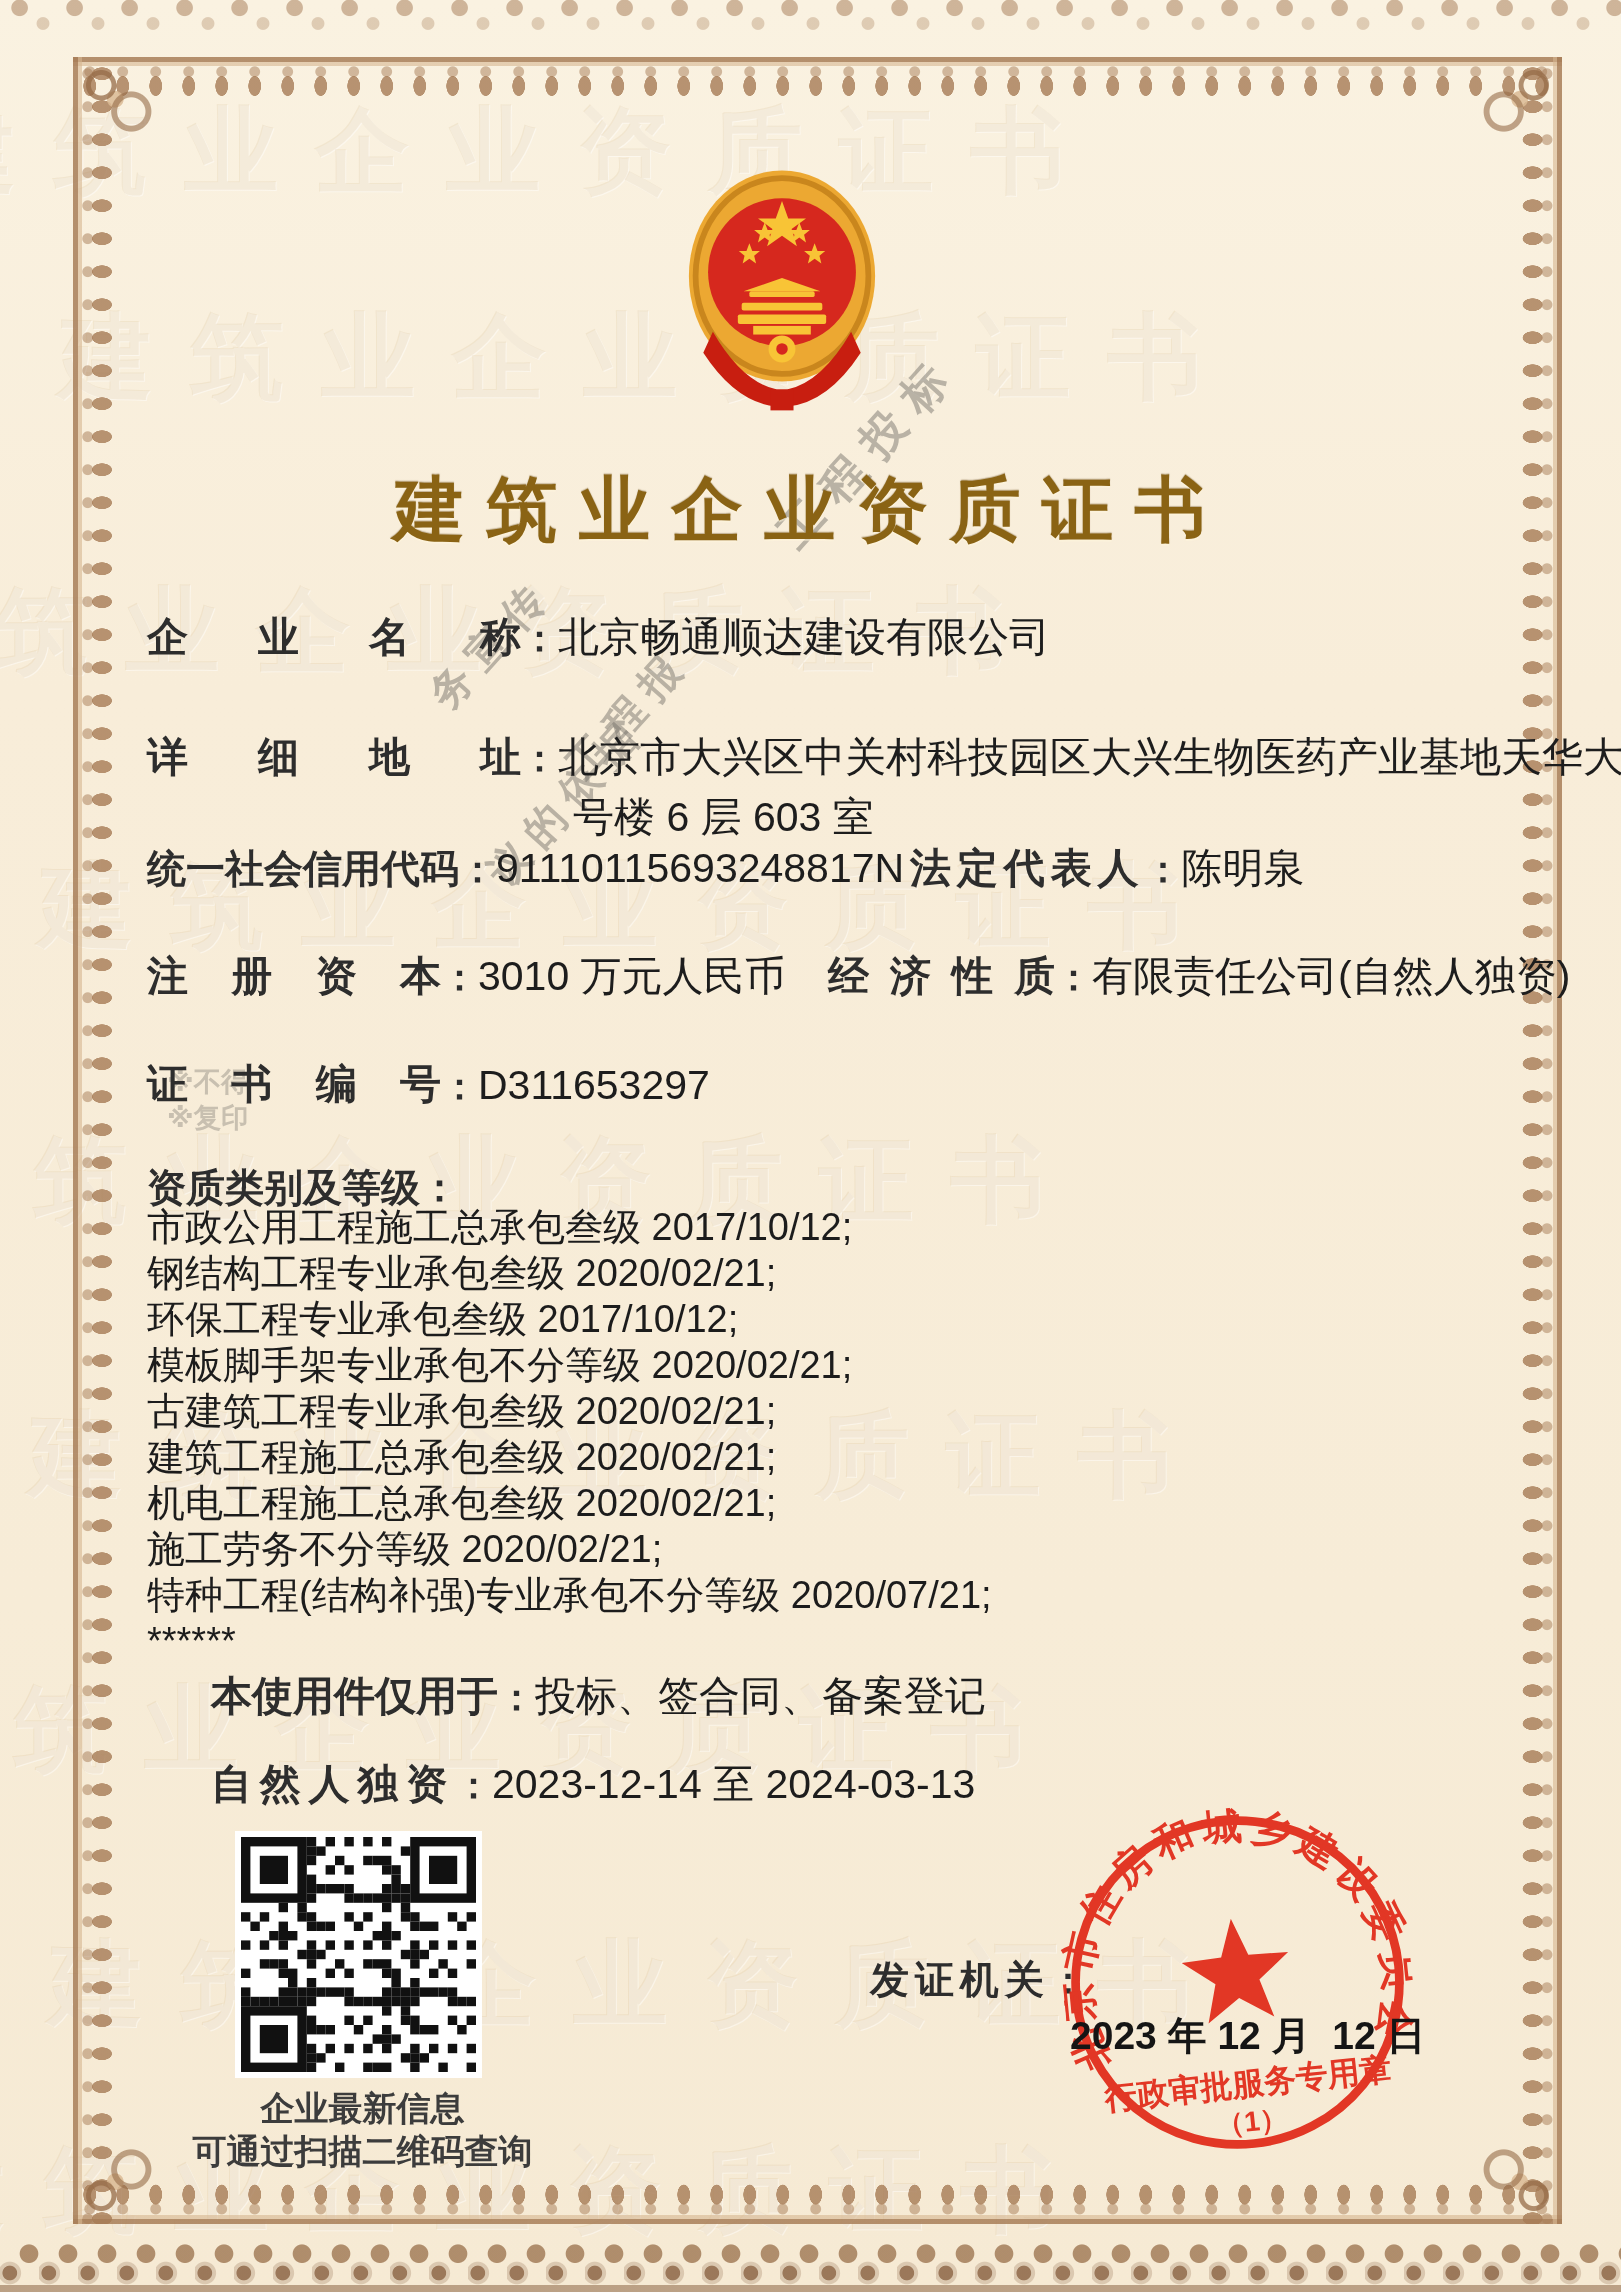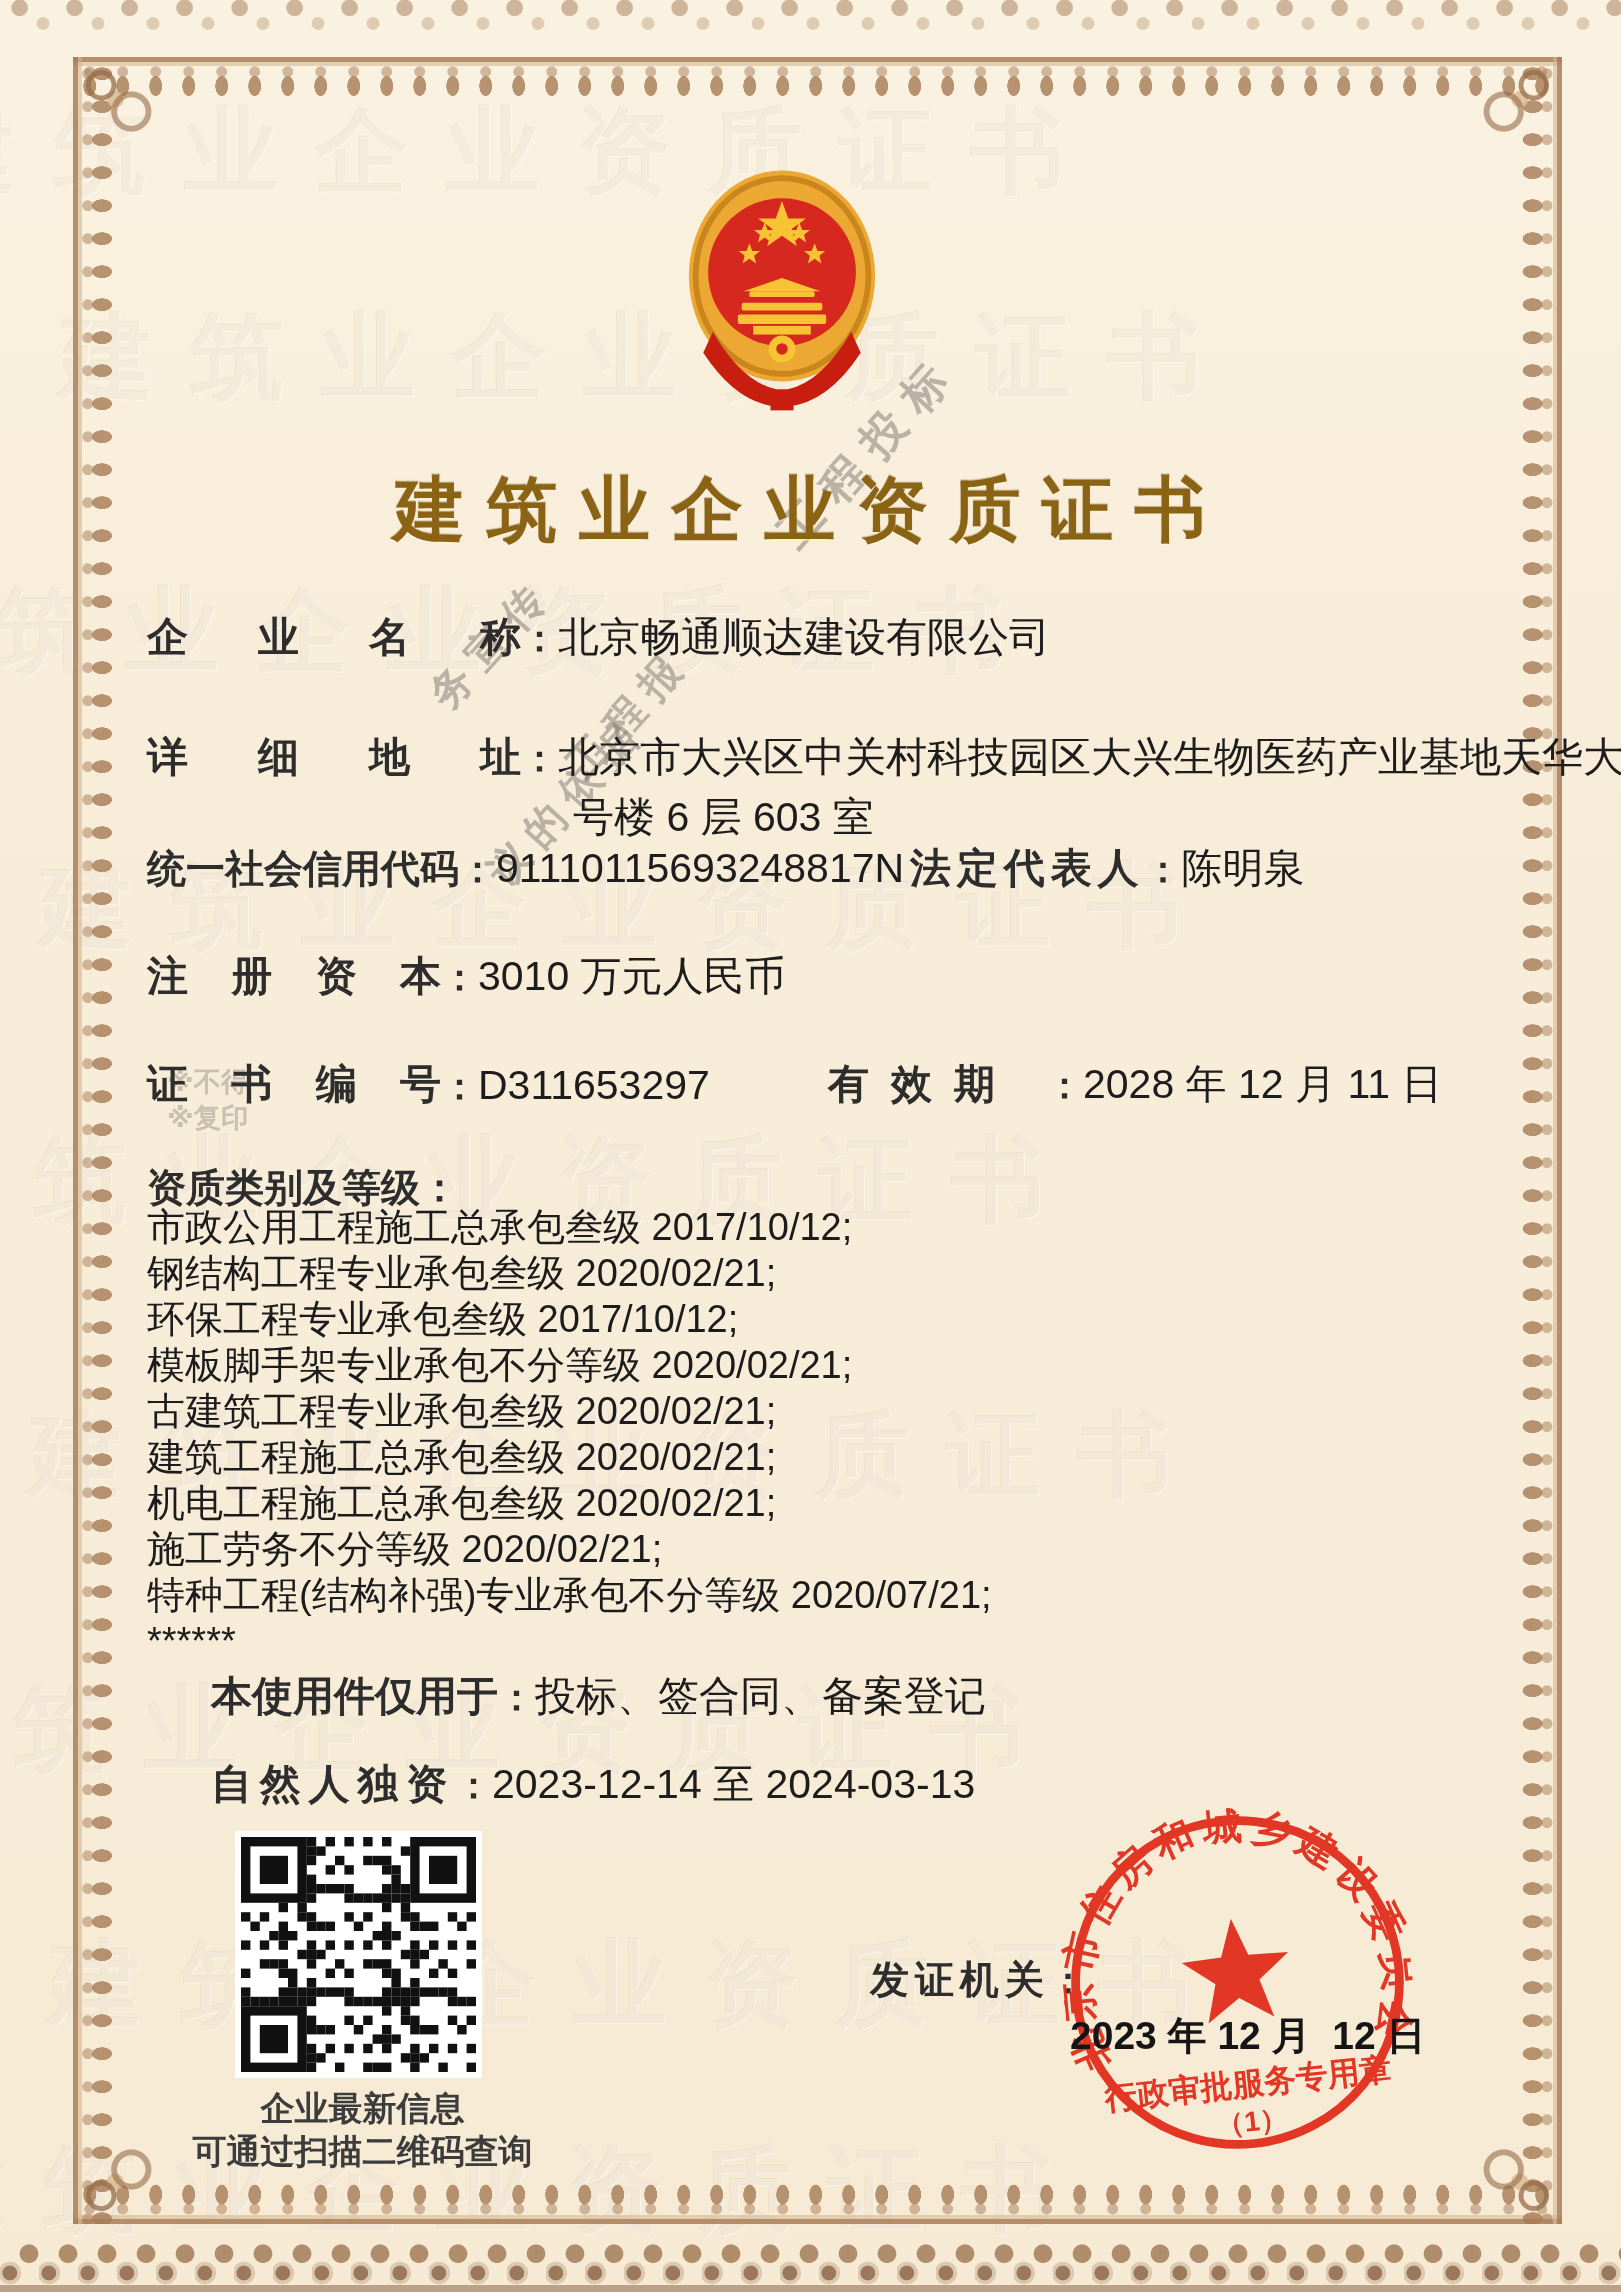--- a/index.html
+++ b/index.html
@@ -144,26 +144,26 @@
     <span class="val">号楼 6 层 603 室</span>
   </div>
 
   <div class="row" style="left:147px;top:841px">
     <span class="lbl" style="font-size:39px">统一社会信用代码</span><span class="colon">：</span><span class="val">91110115693248817N</span><span class="lbl" style="letter-spacing:5.9px;margin-left:5.9px">法定代表人</span><span class="colon">：</span><span class="val">陈明泉</span>
   </div>
 
   <div class="row" style="left:147px;top:949px">
     <span class="lbl just" style="width:294px">注册资本</span><span class="colon">：</span><span class="val">3010 万元人民币</span>
   </div>
+  <div class="row" style="left:828px;top:949px">
+    <span class="lbl just" style="width:227px">经济性质</span><span class="colon">：</span><span class="val">有限责任公司(自然人独资)</span>
+  </div>
 
   <div class="row" style="left:147px;top:1057px">
     <span class="lbl just" style="width:294px">证书编号</span><span class="colon">：</span><span class="val">D311653297</span>
-  </div>
-  <div class="row" style="left:828px;top:1057px">
-    <span class="lbl just" style="width:167px">有效期</span><span class="colon" style="margin-left:51px">：</span><span class="val">2028 年 12 月 11 日</span>
   </div>
 
   <div class="row lbl" style="left:147px;top:1161px;font-size:39px">资质类别及等级：</div>
   <div class="abs quals" style="left:147px;top:1204px">
     <div>市政公用工程施工总承包叁级 2017/10/12;</div>
     <div>钢结构工程专业承包叁级 2020/02/21;</div>
     <div>环保工程专业承包叁级 2017/10/12;</div>
     <div>模板脚手架专业承包不分等级 2020/02/21;</div>
     <div>古建筑工程专业承包叁级 2020/02/21;</div>
     <div>建筑工程施工总承包叁级 2020/02/21;</div>

